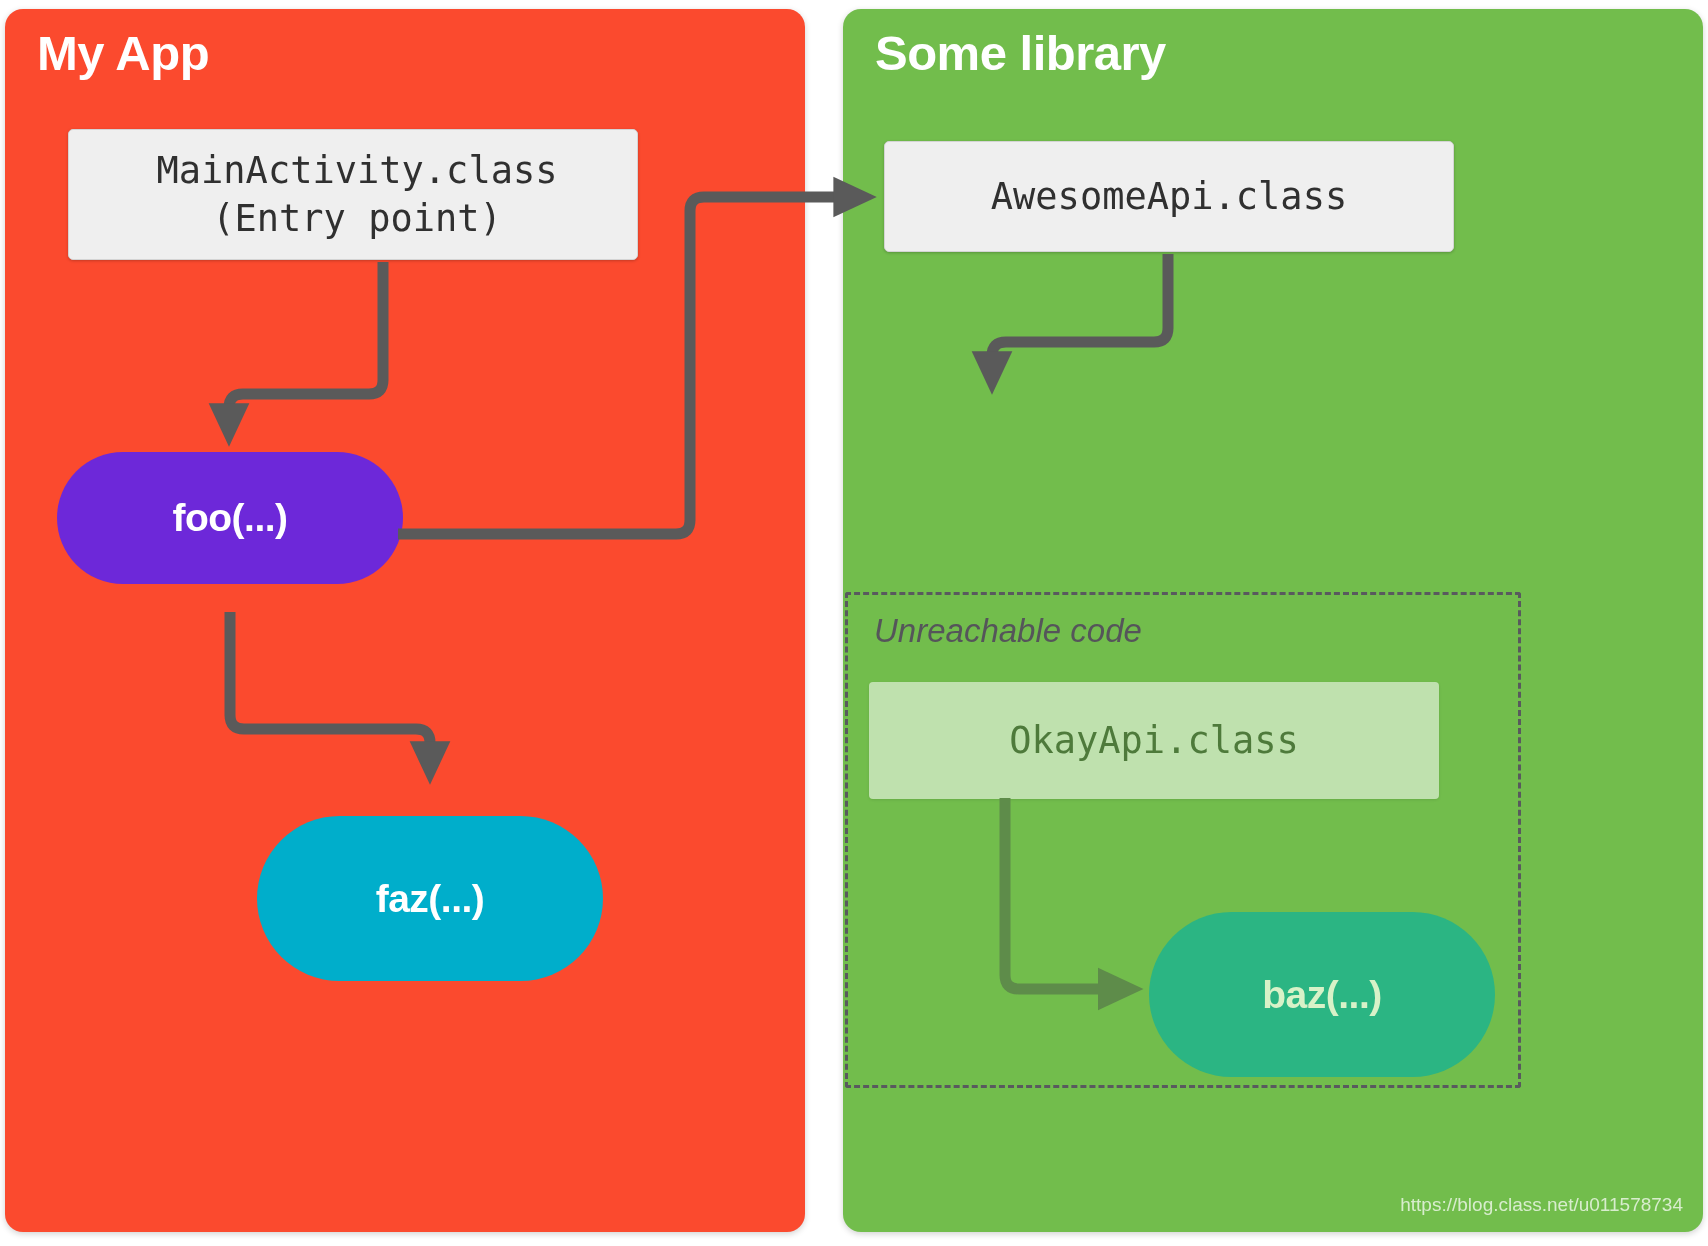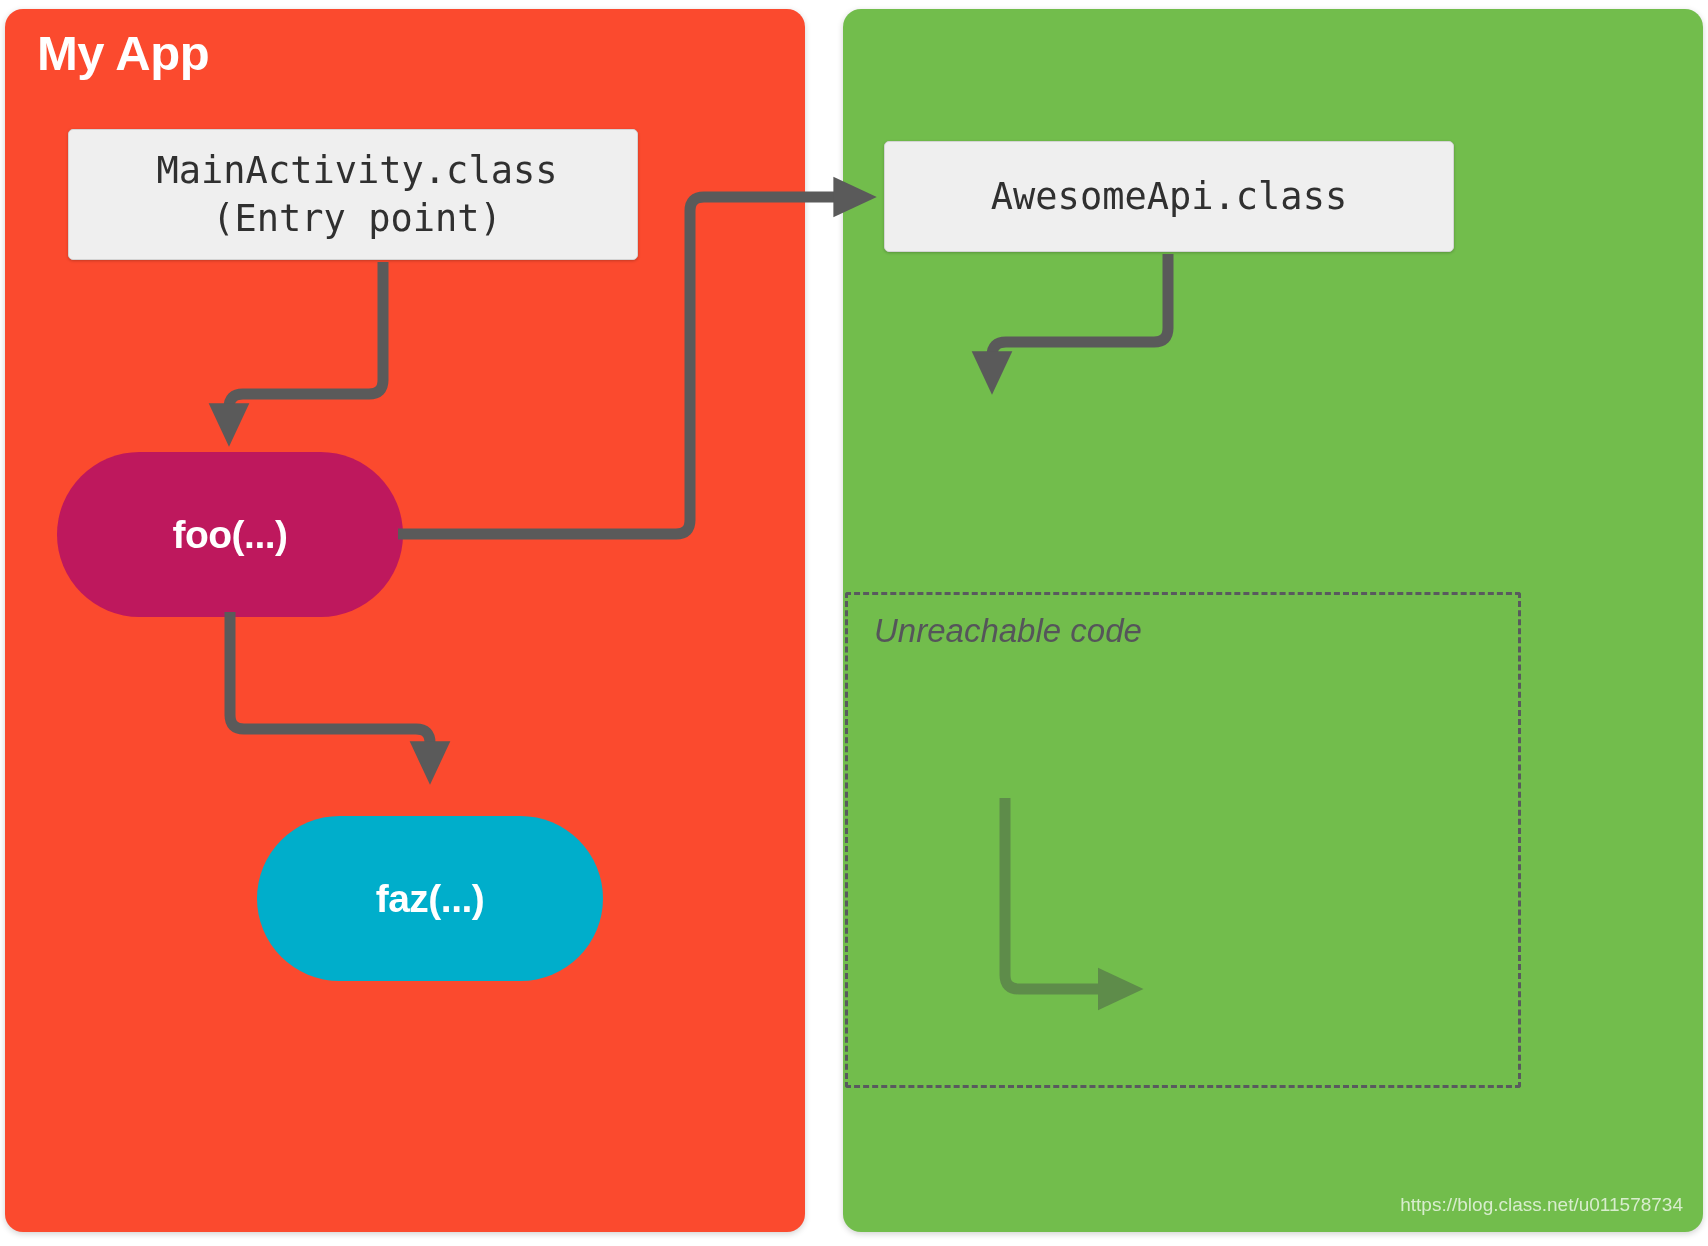--- a/index.html
+++ b/index.html
@@ -104,22 +104,22 @@
     color: #ffffff;
     font-size: 39px;
     font-weight: bold;
     letter-spacing: -0.5px;
     box-sizing: border-box;
   }
   #node-foo {
     left: 57px;
     top: 452px;
     width: 346px;
-    height: 165px;
-    background: #be185d;
+    height: 132px;
+    background: #6d28d9;
     border-radius: 83px;
   }
   #node-faz {
     left: 257px;
     top: 816px;
     width: 346px;
     height: 165px;
     background: #00AECB;
     border-radius: 83px;
   }
@@ -186,45 +186,52 @@
 </head>
 <body>
 
 <div id="canvas">
 
   <div class="panel" id="panel-app">
     <div class="panel-title">My App</div>
   </div>
 
   <div class="panel" id="panel-lib">
+    <div class="panel-title">Some library</div>
     <div id="watermark">https://blog.class.net/u011578734</div>
   </div>
 
   <div id="unreachable-group"></div>
   <div id="unreachable-label">Unreachable code</div>
 
   <div class="classbox" id="box-mainactivity">
     <div>MainActivity.class</div>
     <div>(Entry point)</div>
   </div>
 
   <div class="classbox" id="box-awesomeapi">
     <div>AwesomeApi.class</div>
   </div>
 
+  <div class="classbox" id="box-okayapi">
+    <div>OkayApi.class</div>
+  </div>
 
   <div class="method" id="node-foo">
     <span>foo(...)</span>
   </div>
 
   <div class="method" id="node-faz">
     <span>faz(...)</span>
   </div>
 
 
+  <div class="method" id="node-baz">
+    <span>baz(...)</span>
+  </div>
 
   <svg id="arrows" viewBox="0 0 1708 1246">
     <defs>
       <marker id="ah-gray" viewBox="0 0 10 10" refX="6.2" refY="5" markerWidth="4.2" markerHeight="4.2" orient="auto-start-reverse">
         <path d="M 0 0.6 L 9.4 5 L 0 9.4 z" fill="#5A5A5A"></path>
       </marker>
       <marker id="ah-green" viewBox="0 0 10 10" refX="6.2" refY="5" markerWidth="4.4" markerHeight="4.4" orient="auto-start-reverse">
         <path d="M 0 0.6 L 9.4 5 L 0 9.4 z" fill="#5E8C4A"></path>
       </marker>
     </defs>

